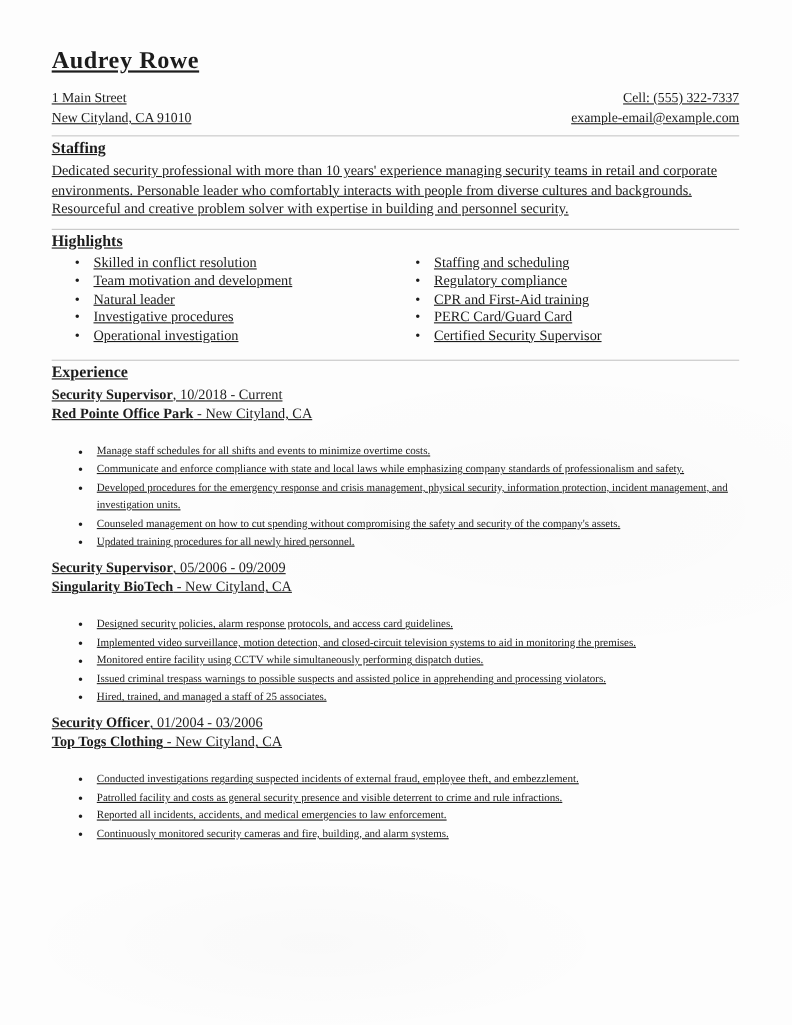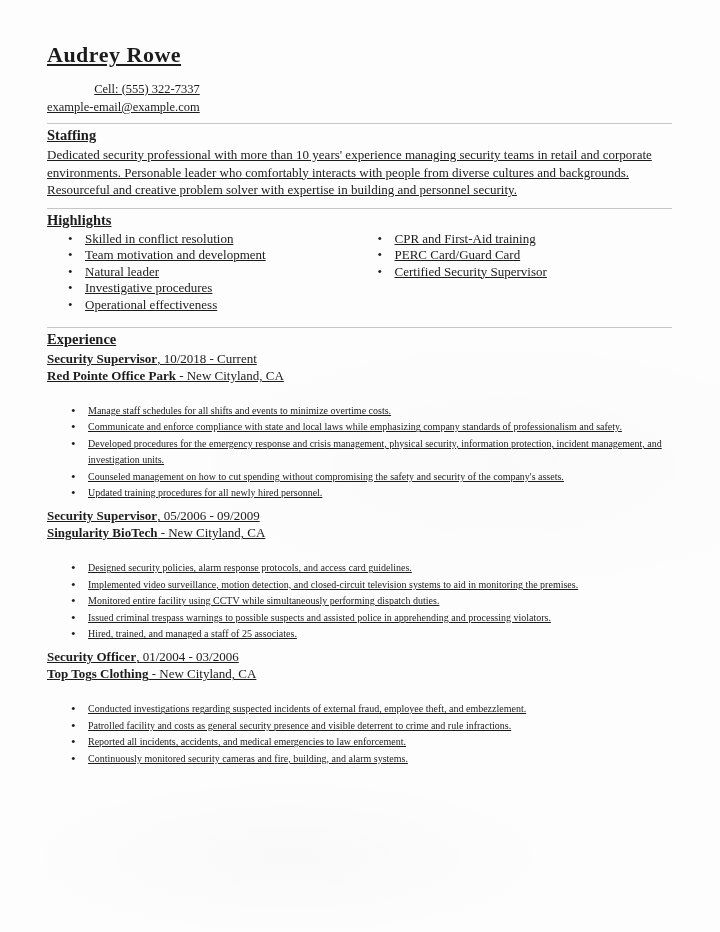--- a/index.html
+++ b/index.html
@@ -101,43 +101,49 @@
   }
 </style>
 </head>
 <body>
 
 <div class="page">
 
   <h1 class="name">Audrey Rowe</h1>
 
   <div class="contact-row">
+    <div class="contact-left">
+      <div>1 Main Street</div>
+      <div>New Cityland, CA 91010</div>
+    </div>
     <div class="contact-right">
       <div>Cell: (555) 322-7337</div>
       <div>example-email@example.com</div>
     </div>
   </div>
 
   <hr class="rule">
 
   <h2 class="section-heading">Staffing</h2>
   <p class="summary-text">Dedicated security professional with more than 10 years' experience managing security teams in retail and corporate environments. Personable leader who comfortably interacts with people from diverse cultures and backgrounds. Resourceful and creative problem solver with expertise in building and personnel security.</p>
 
   <hr class="rule mid">
 
   <h2 class="section-heading">Highlights</h2>
   <div class="hl-cols">
     <ul class="hl-col left">
       <li>Skilled in conflict resolution</li>
       <li>Team motivation and development</li>
       <li>Natural leader</li>
       <li>Investigative procedures</li>
-      <li>Operational effectiveness</li>
+      <li>Operational investigation</li>
     </ul>
     <ul class="hl-col right">
+      <li>Staffing and scheduling</li>
+      <li>Regulatory compliance</li>
       <li>CPR and First-Aid training</li>
       <li>PERC Card/Guard Card</li>
       <li>Certified Security Supervisor</li>
     </ul>
   </div>
 
   <hr class="rule low">
 
   <h2 class="section-heading">Experience</h2>
 

